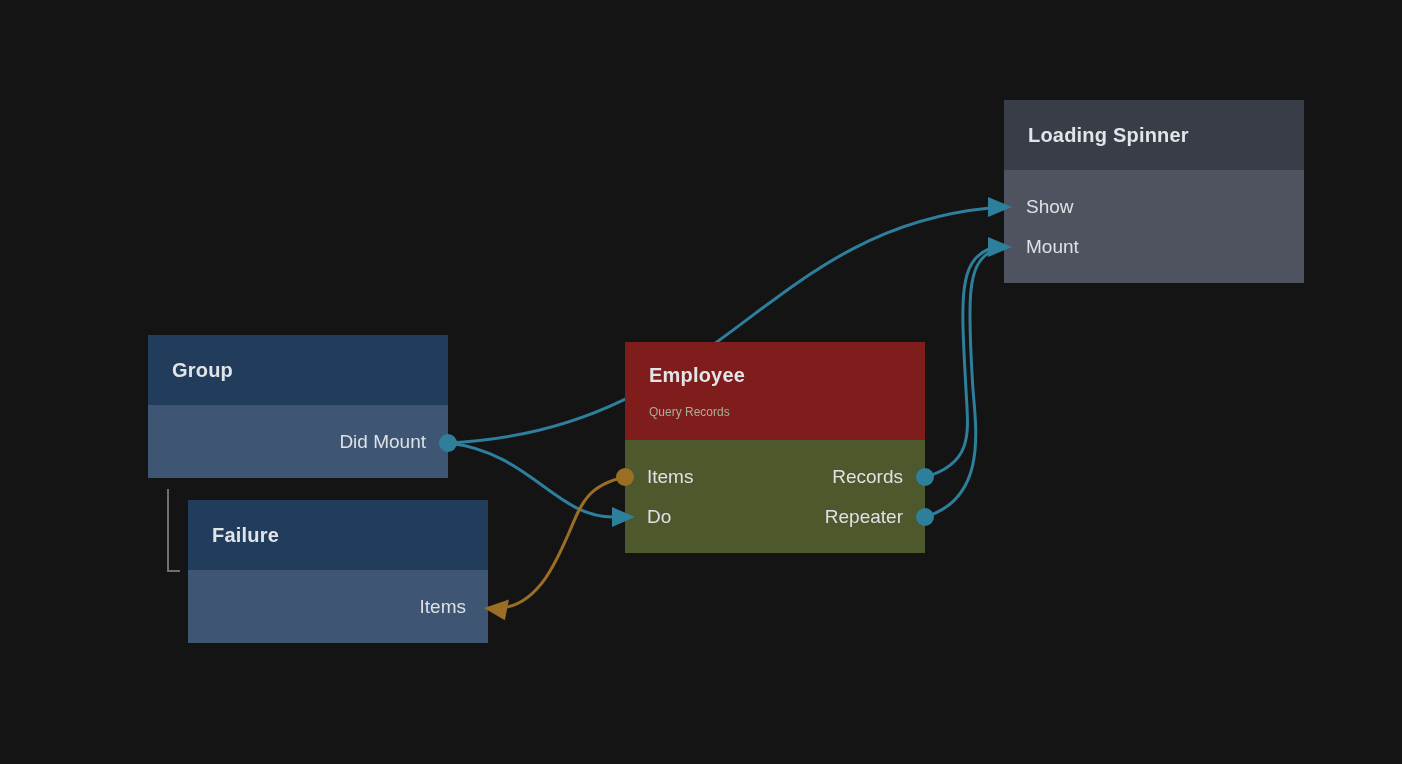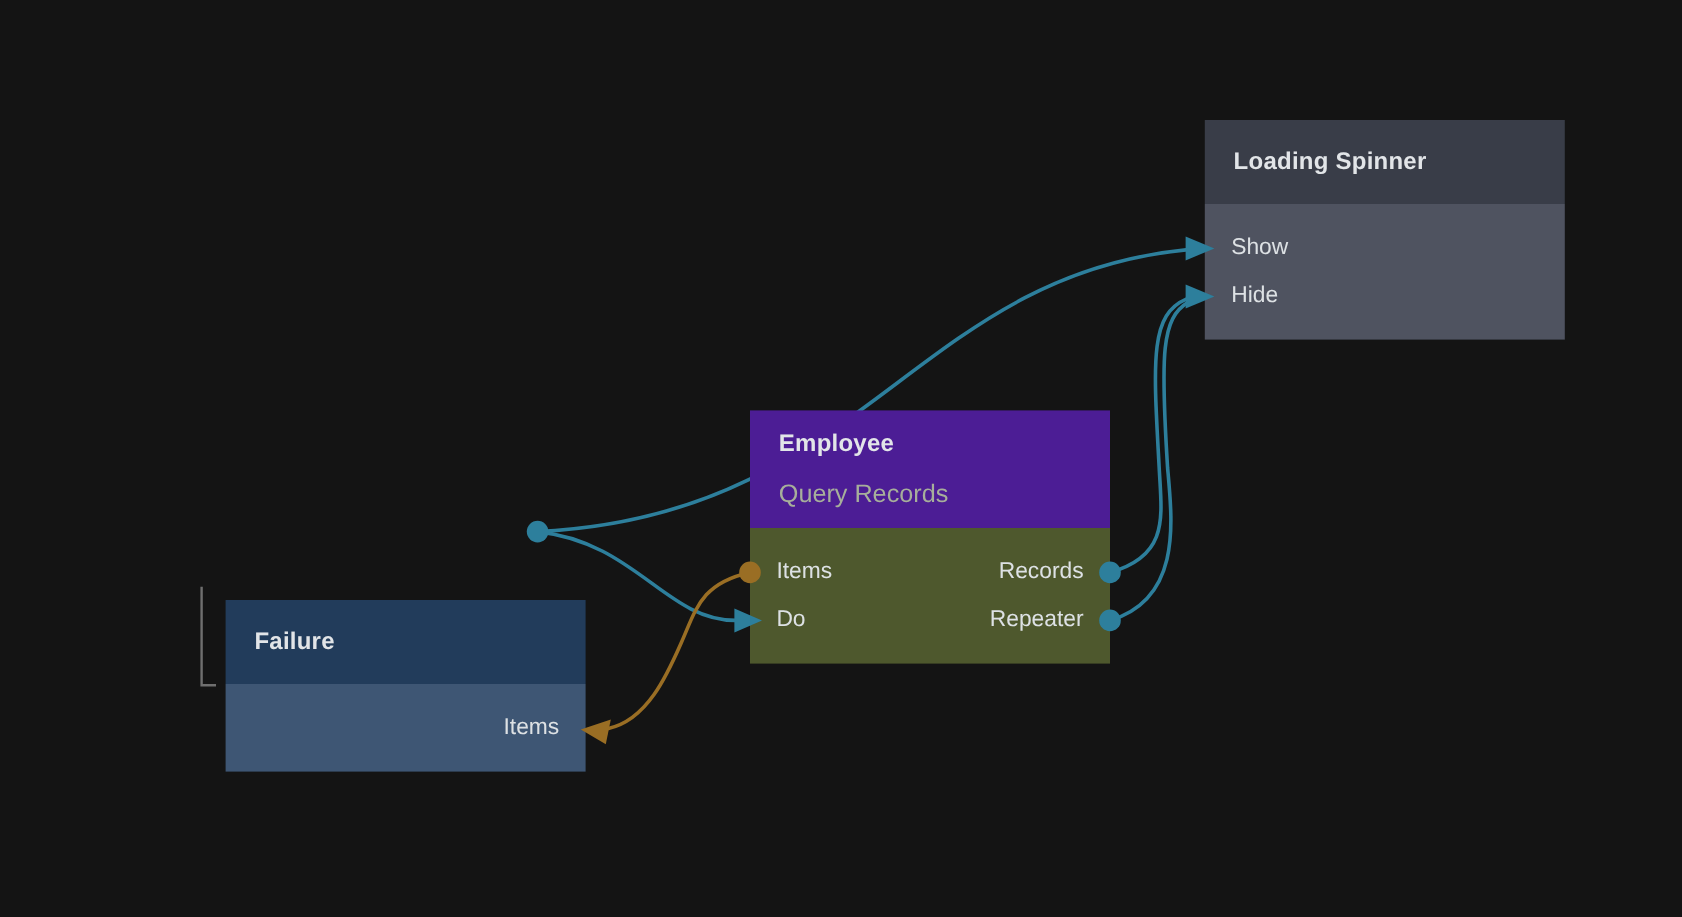--- a/index.html
+++ b/index.html
@@ -33,21 +33,21 @@
     padding: 0 24px;
     box-sizing: border-box;
   }
   .node .hd .title {
     font-size: 20px;
     font-weight: 600;
     color: #e2e5e8;
     letter-spacing: 0.2px;
   }
   .node .hd .subtitle {
-    font-size: 21px;
+    font-size: 12px;
     font-weight: 400;
     color: #a7af9b;
     margin-top: 18px;
   }
   .node .bd {
     padding: 17px 0 16px 0;
     text-align: right;
   }
   .row {
     height: 40px;
@@ -57,21 +57,21 @@
     color: #dde1e4;
     display: flex;
     justify-content: space-between;
   }
   .row.right-only { justify-content: flex-end; }
   .row.left-only  { justify-content: flex-start; }
 
   
   .node.blue  .hd { background: #223c5b; }
   .node.blue  .bd { background: #3e5674; }
-  .node.green .hd { background: #4c1d95; }
+  .node.green .hd { background: #7f1d1d; }
   .node.green .bd { background: #4e582d; }
   .node.slate .hd { background: #393d48; }
   .node.slate .bd { background: #4f5360; }
 
   
   .n-group    { left: 148px;  top: 335px; }
   .n-repeater { left: 188px;  top: 500px; }
   .n-employee { left: 625px;  top: 342px; }
   .n-spinner  { left: 1004px; top: 100px; }
 
@@ -89,20 +89,30 @@
 
   <svg class="layer edges-layer" viewBox="0 0 1402 764">
     <path d="M 168 489 L 168 571 L 180 571" fill="none" stroke-width="2" stroke="#6f6f6f"></path>
     <path d="M 448 443 C 720 430 760 230 990 208" fill="none" stroke-width="3" stroke-linecap="round" stroke="#2d7f9c"></path>
     <path d="M 448 443 C 530 452 555 517 613 517" fill="none" stroke-width="3" stroke-linecap="round" stroke="#2d7f9c"></path>
     <path d="M 925 477 C 975 463 968 430 966 390 C 961 300 958 262 989 249" fill="none" stroke-width="3" stroke-linecap="round" stroke="#2d7f9c"></path>
     <path d="M 925 517 C 985 499 977 435 973 390 C 967 295 968 265 990 252" fill="none" stroke-width="3" stroke-linecap="round" stroke="#2d7f9c"></path>
     <path d="M 625 477 C 584 486 580 508 568 535 C 557 560 540 600 507 607" fill="none" stroke-width="3" stroke-linecap="round" stroke="#9a6e24"></path>
   </svg>
 
+  <div class="node blue n-group">
+    <div class="hd">
+      <span class="title">Group</span>
+    </div>
+    <div class="bd">
+      <div class="row right-only">
+        <span>Did Mount</span>
+      </div>
+    </div>
+  </div>
 
   <div class="node blue n-repeater">
     <div class="hd">
       <span class="title">Failure</span>
     </div>
     <div class="bd">
       <div class="row right-only">
         <span>Items</span>
       </div>
     </div>
@@ -127,21 +137,21 @@
 
   <div class="node slate n-spinner">
     <div class="hd">
       <span class="title">Loading Spinner</span>
     </div>
     <div class="bd">
       <div class="row left-only">
         <span>Show</span>
       </div>
       <div class="row left-only">
-        <span>Hide</span>
+        <span>Mount</span>
       </div>
     </div>
   </div>
 
   <svg class="layer ports-layer" viewBox="0 0 1402 764">
     <circle cx="448" cy="443" r="9" fill="#2d7f9c"></circle>
     <circle cx="625" cy="477" r="9" fill="#9a6e24"></circle>
     <circle cx="925" cy="477" r="9" fill="#2d7f9c"></circle>
     <circle cx="925" cy="517" r="9" fill="#2d7f9c"></circle>
     <polygon points="612,507 635,517 612,527" fill="#2d7f9c"></polygon>

